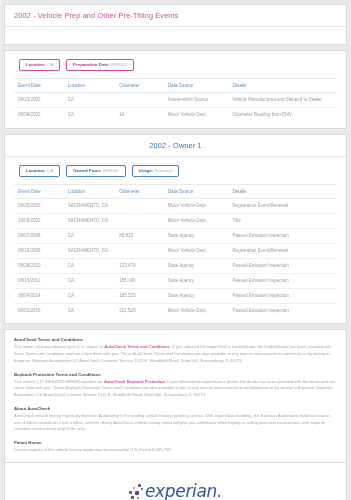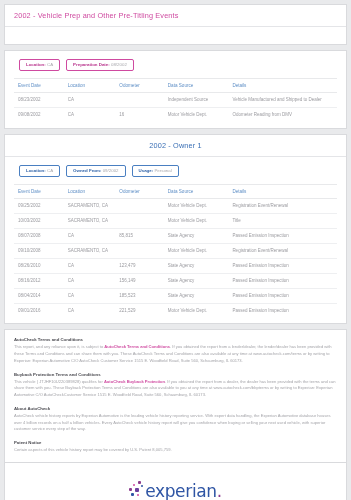--- a/index.html
+++ b/index.html
@@ -127,21 +127,21 @@
     margin: 0 auto;
     background: #ffffff;
     border-left: 1px solid #d9dadd;
     border-right: 1px solid #d9dadd;
     border-bottom: 1px solid #d9dadd;
     height: 58px;
     display: flex;
     align-items: center;
     justify-content: center;
   }
-  .logo { display: flex; align-items: flex-start; gap: 0; }
+  .logo { display: flex; align-items: flex-end; gap: 0; font-style: italic; }
   .logo-dots {
     position: relative;
     width: 16px; height: 17px;
   }
   .logo-dots i {
     position: absolute;
     display: block;
     border-radius: 1px;
   }
   .logo-text {

